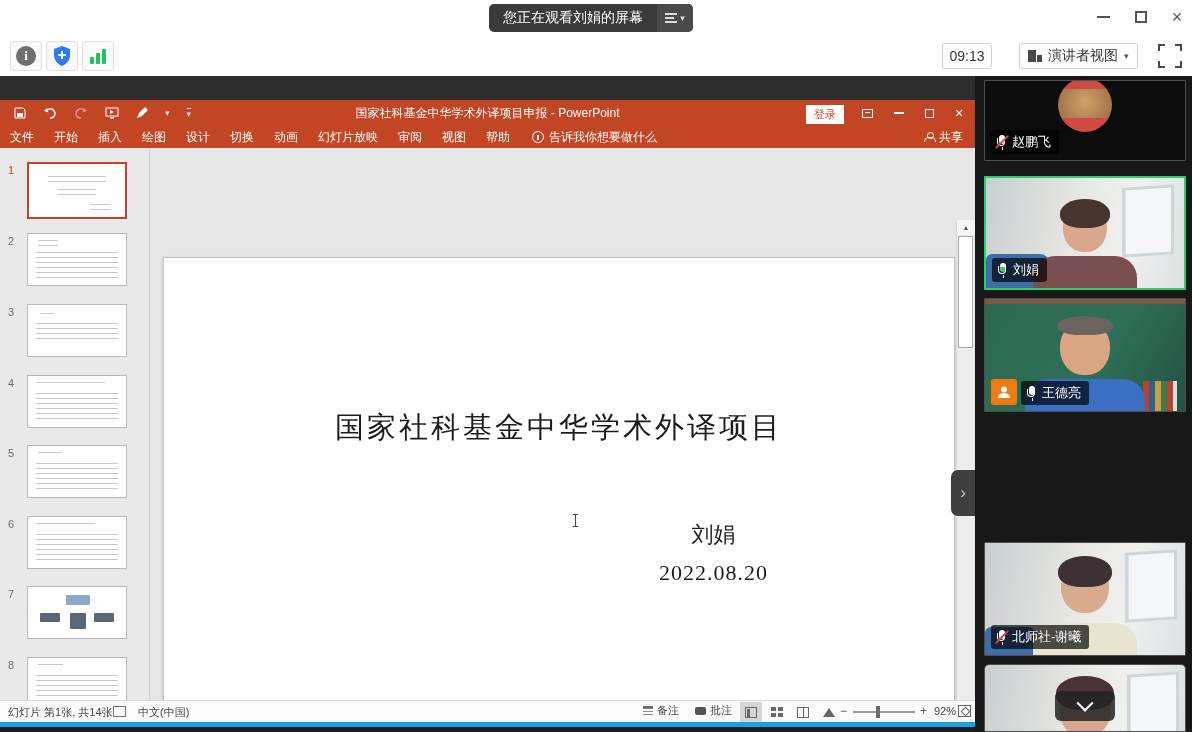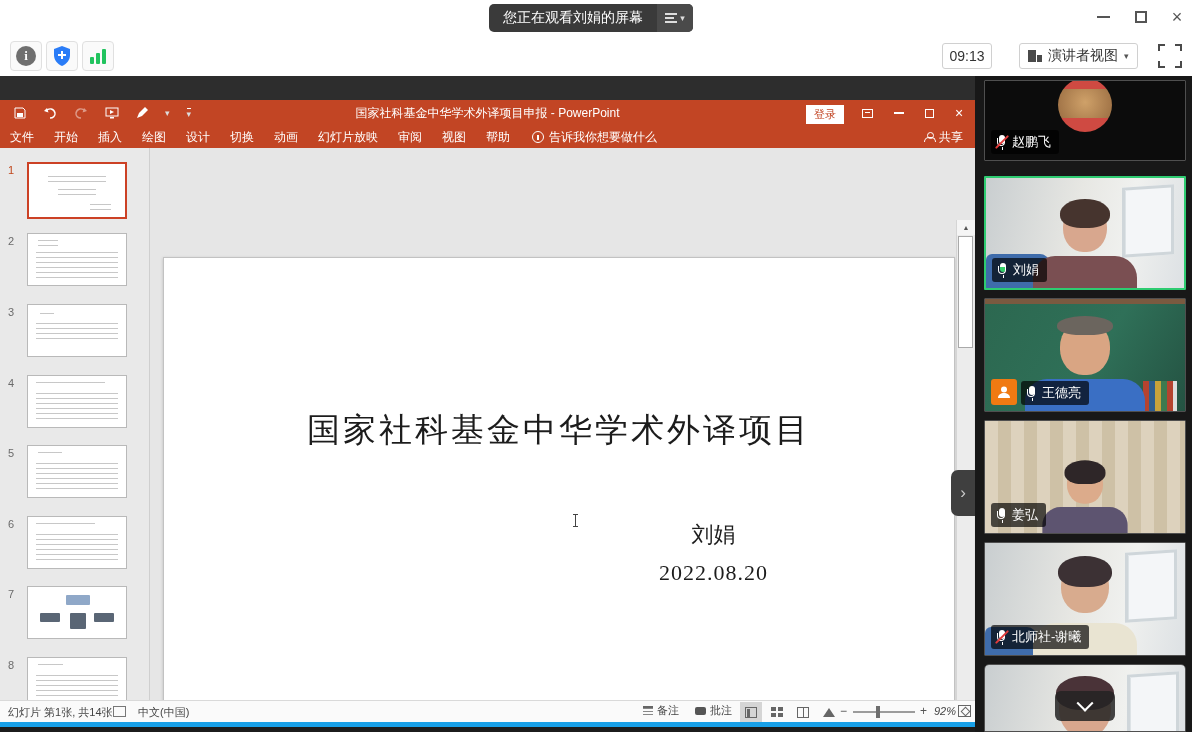--- a/index.html
+++ b/index.html
@@ -75,21 +75,21 @@
   .thumb.sel { border:2px solid #cc4125; }
   .tnum { position:absolute; left:8px; width:14px; font-size:11px; color:#6b6b6b; }
   .tnum.sel { color:#c0471c; }
   .tl { background:repeating-linear-gradient(#9a9a9a 0 1px, transparent 1px 5px); opacity:.55; }
   .tl-c { margin:8px auto 0; width:60%; height:9px; }
   .tl-b { margin:6px 8px 0; height:26px; }
   .tbox { position:absolute; background:#5a6675; border-radius:1px; }
 
   
   #slide { left:163px; top:109px; width:792px; height:448px; background:#fff; border:1px solid #c2c2c2; box-shadow:0 1px 3px rgba(0,0,0,.18); }
-  .slide-title { width:100%; text-align:center; font-family:"Liberation Serif","DejaVu Serif",serif; font-size:33px; color:#1c1c1c; letter-spacing:3px; }
+  .slide-title { width:100%; text-align:center; font-family:"Liberation Serif","DejaVu Serif",serif; font-size:29px; color:#1c1c1c; letter-spacing:3px; }
   #st1 { position:absolute; top:150px; }
   #st2 { position:absolute; top:206px; }
   #byline { position:absolute; top:262px; right:186px; text-align:center; font-family:"Liberation Serif","DejaVu Serif",serif; font-size:22px; color:#1c1c1c; }
   #byline .date { margin-top:10px; letter-spacing:1px; }
   #ibeam { left:575px; top:366px; width:1px; height:13px; background:#444; }
   #ibeam::before,#ibeam::after { content:""; position:absolute; left:-2px; width:5px; height:1px; background:#444; }
   #ibeam::before { top:0; } #ibeam::after { bottom:0; }
 
   
   #ppt-scroll { left:956px; top:72px; width:18px; height:552px; background:#ececec; border-left:1px solid #d5d5d5; }
@@ -115,21 +115,21 @@
   .vi-grid { border:none; background:
       linear-gradient(#666,#666) 0 0/5px 4px no-repeat,
       linear-gradient(#666,#666) 7px 0/5px 4px no-repeat,
       linear-gradient(#666,#666) 0 6px/5px 4px no-repeat,
       linear-gradient(#666,#666) 7px 6px/5px 4px no-repeat; }
   .vi-read::after { content:""; position:absolute; left:5px; top:0; width:1px; height:9px; background:#666; }
   .vi-show { border:none; width:0; height:0; border-left:6px solid transparent; border-right:6px solid transparent; border-top:9px solid #666; transform:rotate(180deg); }
   #zoom-track { position:absolute; left:853px; top:10px; width:62px; height:2px; background:#9c9c9c; }
   #zoom-thumb { position:absolute; left:876px; top:5px; width:4px; height:12px; background:#6e6e6e; cursor:pointer; }
   .zsign { position:absolute; top:3px; font-size:12px; color:#555; cursor:pointer; }
-  #zoom-pct { position:absolute; left:934px; top:4px;font-style:italic; }
+  #zoom-pct { position:absolute; left:934px; top:4px; }
   #fit-ic { position:absolute; left:958px; top:4px; width:13px; height:12px; border:1px solid #666; cursor:pointer; }
   #fit-ic::after { content:""; position:absolute; left:3px; top:2px; width:5px; height:5px; border:1px solid #666; transform:rotate(45deg); }
 
   
   #share-line { left:0; top:646px; width:975px; height:5px; background:var(--shareblue); }
   #share-bottom { left:0; top:651px; width:975px; height:5px; background:#1c1c1c; }
 
   
   #chat { left:14px; top:528px; width:172px; height:38px; background:rgba(52,52,52,.9); border-radius:7px; display:flex; align-items:center; color:#cfcfcf; }
   #emoji { width:22px; height:22px; margin:0 9px 0 12px; border-radius:50%; background:#fff; position:relative; cursor:pointer; }
@@ -462,38 +462,20 @@
       <div class="chip">
         <span class="mic">
             <span class="cap"></span>
             <span class="arc"></span>
             <span class="stem"></span>
           </span>
         <span>王德亮</span>
       </div>
     </div>
 
-    <div class="tile" style="top:344px; height:114px;">
-      <div class="vid v-curtain">
-        <div class="fig" style="transform:translateX(-50%) scale(.82); bottom:-8px;">
-            <span class="head" style="background:#dcab8b;">
-              <span class="hair" style="background:#2e2628;"></span>
-            </span>
-            <span class="torso" style="background:#5d5470;"></span>
-          </div>
-      </div>
-      <div class="chip">
-        <span class="mic">
-            <span class="cap"></span>
-            <span class="arc"></span>
-            <span class="stem"></span>
-          </span>
-        <span>姜弘</span>
-      </div>
-    </div>
 
     <div class="tile" style="top:466px; height:114px;">
       <div class="vid v-room">
         <div class="win" style="right:8px;"></div>
         <div class="v-sofa" style="width:52px; height:28px;"></div>
         <div class="fig" style="height:96px;">
             <span class="head" style="width:48px; height:54px; background:#d8ab8e;">
               <span class="hair" style="background:#3c3134;"></span>
             </span>
             <span class="torso" style="background:#e9e4d2;"></span>

